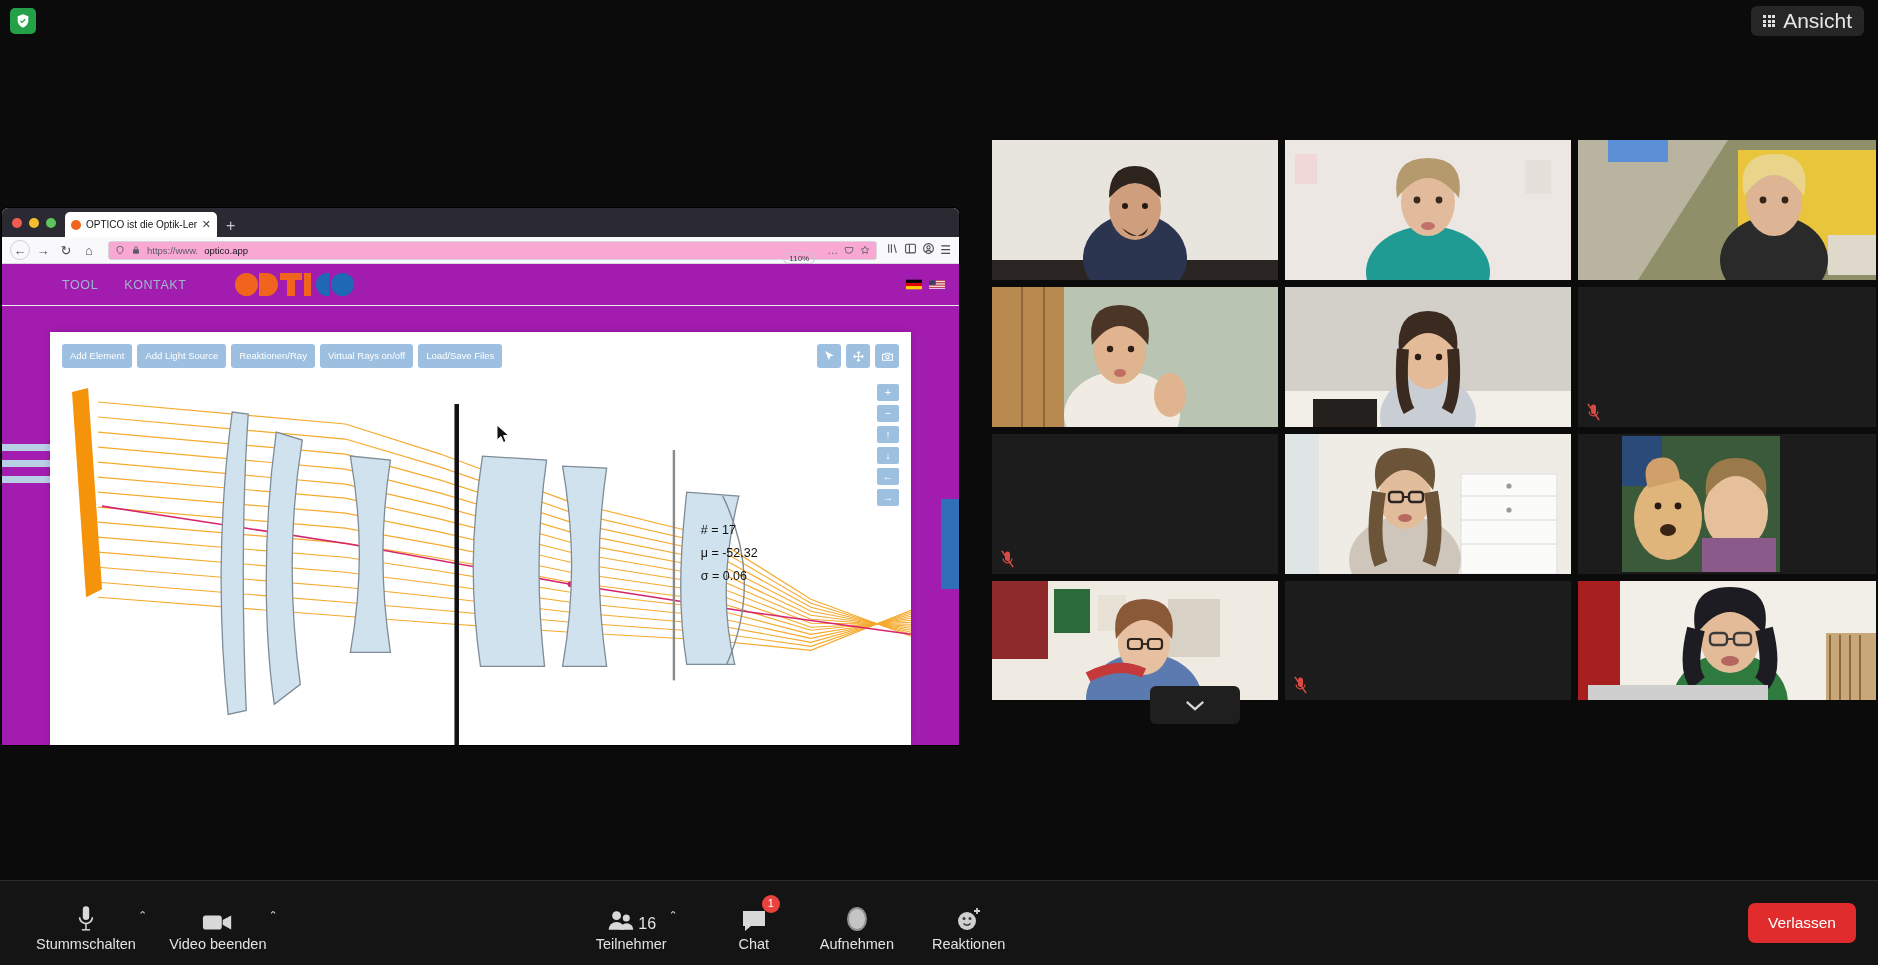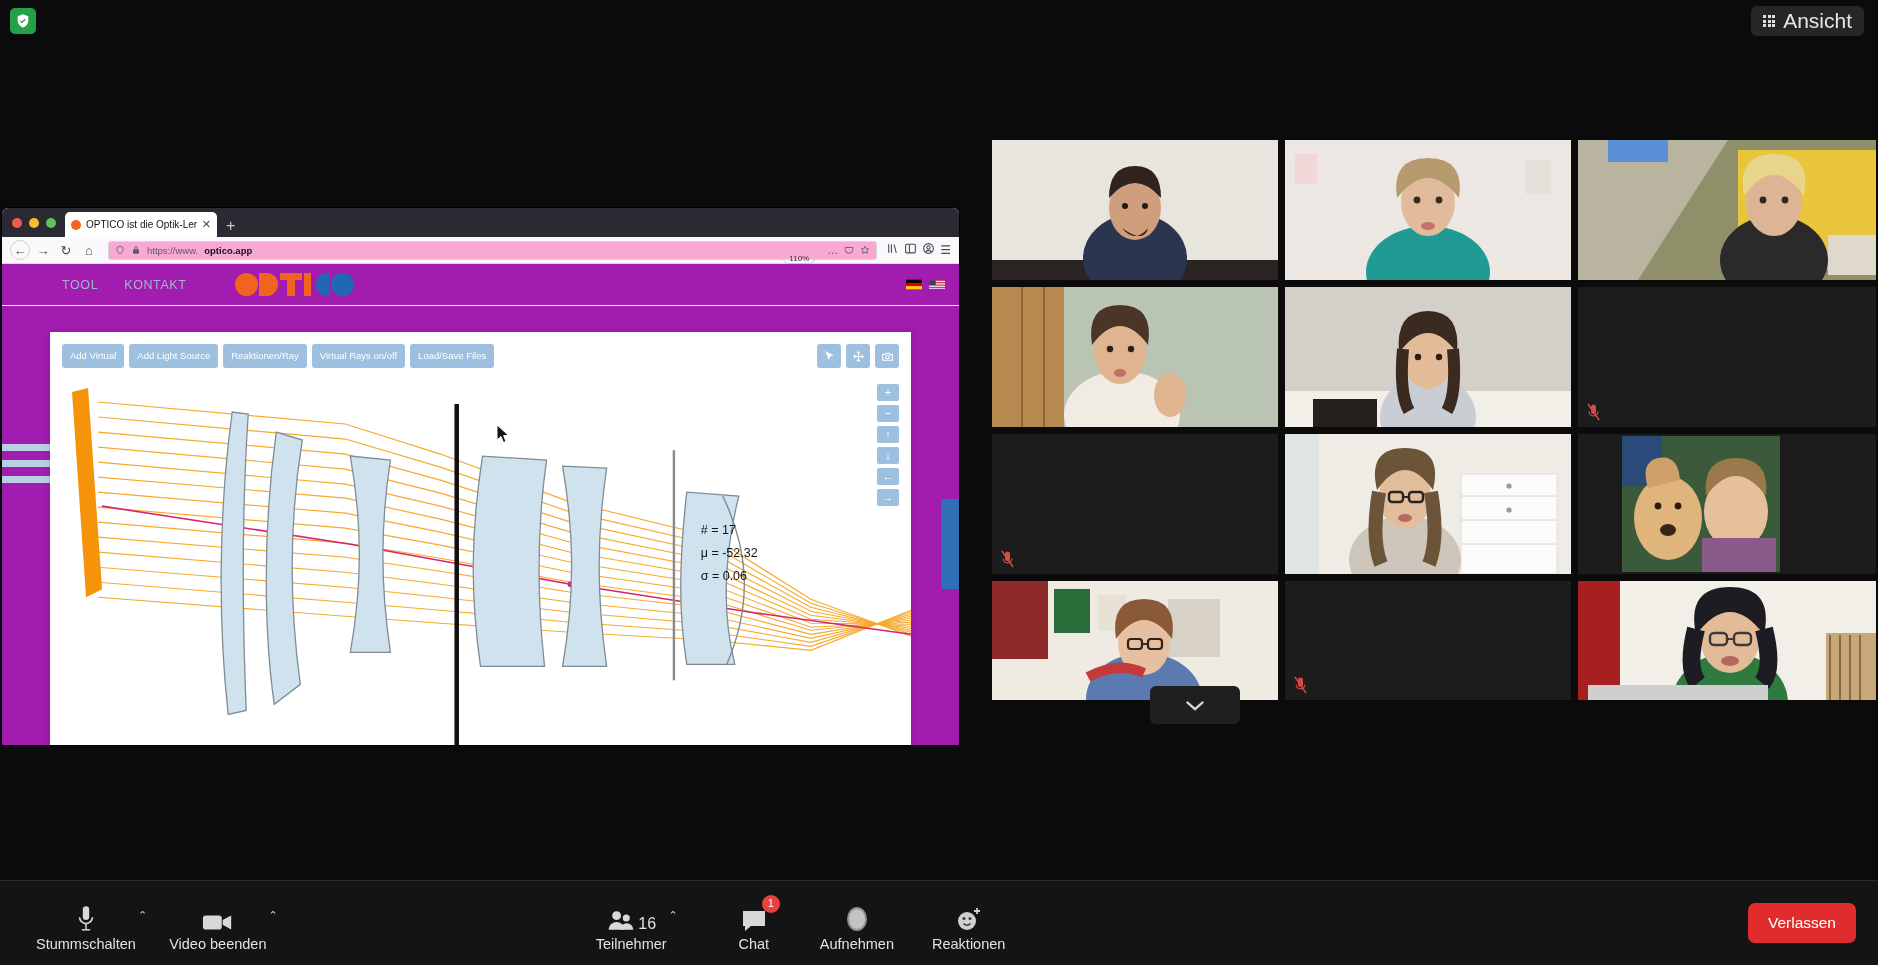--- a/index.html
+++ b/index.html
@@ -52,21 +52,21 @@
   .navbar { height: 27px; background: #f9f9fb; display: flex; align-items: center;
             gap: 3px; padding: 0 8px; border-bottom: 1px solid #dcdce0; }
   .navbtn { width: 20px; height: 20px; display: flex; align-items: center; justify-content: center;
             color: #4a4a52; font-size: 13px; border-radius: 4px; }
   .navbtn.back { border: 1px solid #d0d0d6; border-radius: 50%; }
   .urlbar {
     flex: 1 1 auto; height: 19px; margin: 0 6px; background: #f9a8d4;
     border: 1px solid #d6d6dc; border-radius: 3px;
     display: flex; align-items: center; gap: 6px; padding: 0 6px; font-size: 9.5px; color: #5b5b66;
   }
-  .urlbar .host { color: #15141a; font-weight: bold; }
+  .urlbar .host { color: #15141a; font-weight: normal; }
   .urlbar .zoomlvl { margin-left: auto; font-size: 8px; border: 1px solid #c8c8ce;
                      border-radius: 9px; padding: 0 5px; color: #3a3a42; margin-top: 16px; }
   .urlicon { width: 10px; height: 10px; color: #5b5b66; display: flex; }
   .navbar .right { display: flex; align-items: center; gap: 5px; color: #4a4a52; font-size: 12px; }
 
   
   .page { position: relative; height: calc(537px - 29px - 27px); background: #a21caf; }
   .site-nav { height: 42px; display: flex; align-items: center; padding: 0 0 0 60px; gap: 26px;
               border-bottom: 1px solid #ececec; }
   .site-nav a { color: #9fb7cd; font-size: 12.5px; letter-spacing: .6px; text-decoration: none; }
@@ -292,21 +292,21 @@
                   <rect width="19" height="1" y="8"></rect>
                 </g>
               <rect width="8" height="5.5" fill="#3c3b6e"></rect>
             </svg>
           </div>
         </div>
 
         <div class="canvas-card">
 
           <div class="tool-row">
-            <button class="tool-btn">Add Virtual</button>
+            <button class="tool-btn">Add Element</button>
             <button class="tool-btn">Add Light Source</button>
             <button class="tool-btn">Reaktionen/Ray</button>
             <button class="tool-btn">Virtual Rays on/off</button>
             <button class="tool-btn">Load/Save Files</button>
           </div>
 
           <div class="tool-right">
             <span class="tool-ico">
               <svg viewBox="0 0 24 24" fill="#fff">
                   <path d="M4 2l16 8-7 2-2 7z"></path>

